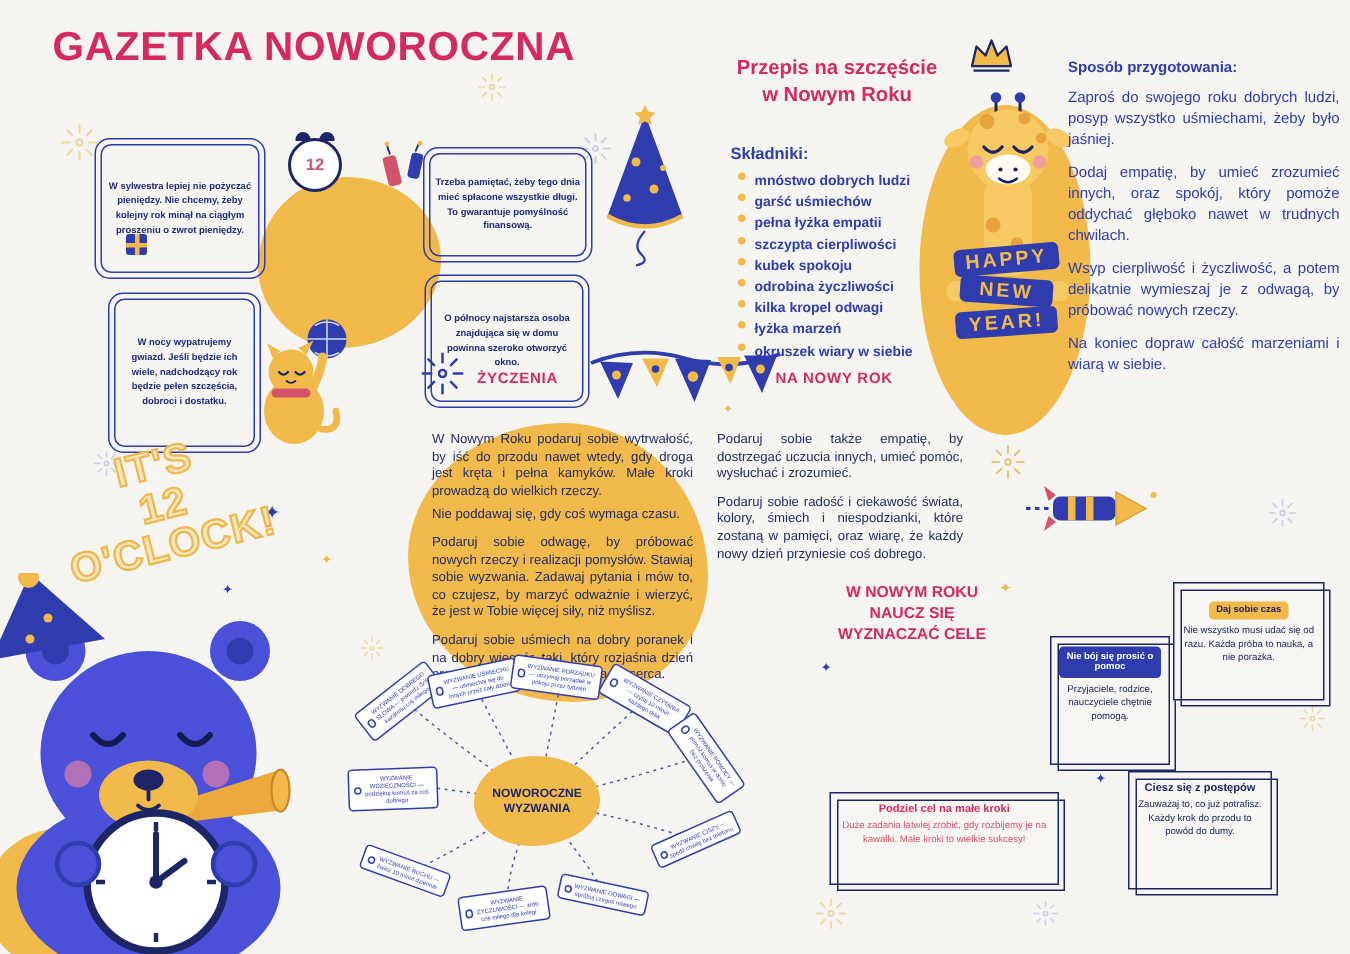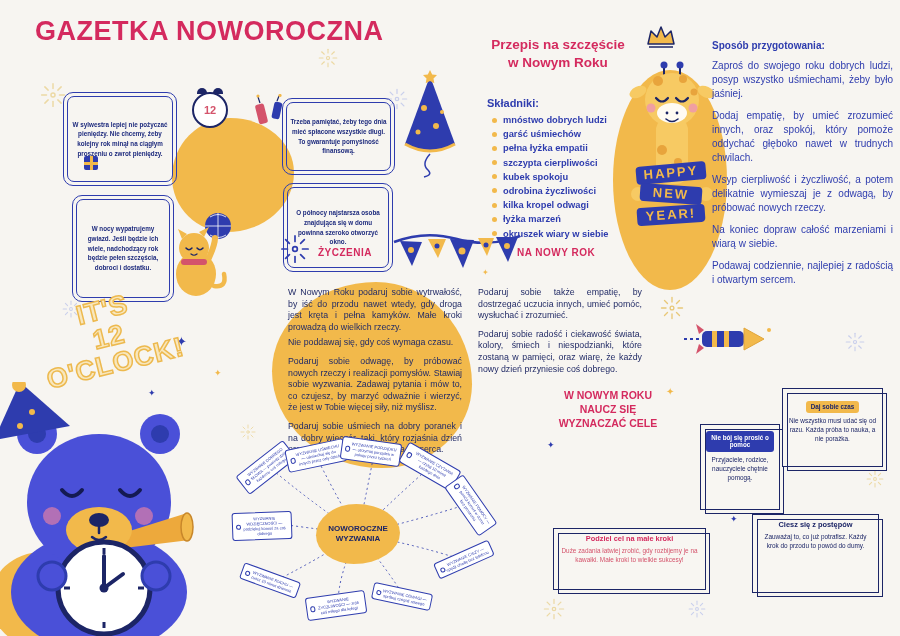--- a/index.html
+++ b/index.html
@@ -13,21 +13,21 @@
 
   
   .frame{position:absolute;border:1.5px solid #2e3cae;border-radius:10px;display:flex;align-items:center;justify-content:center;padding:9px 7px;text-align:center;color:#1d2a7d;font-size:6.3px;font-weight:700;line-height:1.55}
   .frame::before{content:"";position:absolute;inset:3px;border:1px solid #2e3cae;border-radius:7px;pointer-events:none}
 
   .blob{position:absolute;background:#f2b94b;border-radius:48% 52% 55% 45%/52% 48% 52% 48%}
   .customs-title{color:#e8517f;font-weight:800;font-size:11.5px;text-align:center;line-height:1.3;letter-spacing:.3px}
 
   .recipe-title{color:#d42a5e;font-weight:800;font-size:13.5px;text-align:center;line-height:1.35}
   .blue-label{color:#2e3cae;font-weight:800;font-size:11px}
-  .ing{display:flex;align-items:center;gap:6px;color:#2e3cae;font-size:9.3px;font-weight:700;margin-bottom:4.2px}
+  .ing{display:flex;align-items:flex-start;gap:6px;color:#2e3cae;font-size:9.3px;font-weight:700;margin-bottom:4.2px}
   .ing .dot{width:5px;height:5px;border-radius:50%;background:#f2b94b;flex:0 0 auto}
 
   .prep-title{color:#2e3cae;font-weight:800;font-size:10px;margin-bottom:8px}
   .prep-p{color:#2e3cae;font-size:10px;font-weight:400;line-height:1.4;text-align:justify;margin-bottom:8px}
 
   .heading-crimson{color:#d42a5e;font-weight:800;font-size:10px;letter-spacing:.5px}
   .wish-p{color:#222b66;font-size:8.8px;font-weight:500;line-height:1.32;text-align:justify;margin-bottom:7px}
 
   .goals-title{color:#d42a5e;font-weight:800;font-size:10.5px;line-height:1.35;text-align:center;z-index:5}
 
@@ -261,21 +261,20 @@
       <text x="61" y="161" transform="rotate(-4 61 157)" text-anchor="middle" fill="#f2b94b" font-size="13" font-weight="bold" letter-spacing="2">YEAR!</text>
     </g>
   </svg>
 
   <div class="abs" style="left:712px;top:40px;width:181px">
     <div class="prep-title">Sposób przygotowania:</div>
     <p class="prep-p">Zaproś do swojego roku dobrych ludzi, posyp wszystko uśmiechami, żeby było jaśniej.</p>
     <p class="prep-p">Dodaj empatię, by umieć zrozumieć innych, oraz spokój, który pomoże oddychać głęboko nawet w trudnych chwilach.</p>
     <p class="prep-p">Wsyp cierpliwość i życzliwość, a potem delikatnie wymieszaj je z odwagą, by próbować nowych rzeczy.</p>
     <p class="prep-p">Na koniec dopraw całość marzeniami i wiarą w siebie.</p>
-    <p class="prep-p">Podawaj codziennie, najlepiej z radością i otwartym sercem.</p>
   </div>
 
   <div class="heading-crimson abs" style="left:318px;top:247px">ŻYCZENIA</div>
   <svg class="abs" style="left:392px;top:226px" width="130" height="50" viewBox="0 0 130 50">
     <path d="M2,16 Q33,4 65,13 T128,10" stroke="#2e3cae" stroke-width="2.5" fill="none"></path>
     <path d="M8,15 L30,16 L20,40 Z" fill="#2e3cae"></path>
     <path d="M36,13 L54,13 L46,32 Z" fill="#f2b94b"></path>
     <path d="M58,13 L82,14 L71,42 Z" fill="#2e3cae"></path>
     <path d="M86,12 L102,12 L95,30 Z" fill="#f2b94b"></path>
     <path d="M104,11 L126,11 L116,36 Z" fill="#2e3cae"></path>
@@ -323,21 +322,21 @@
   <div class="gbox" style="left:782px;top:388px;width:101px;min-height:79px">
     <div class="pill yellow">Daj sobie czas</div>
     <div class="gbox-body">Nie wszystko musi udać się od razu. Każda próba to nauka, a nie porażka.</div>
   </div>
 
   <div class="gbox" style="left:553px;top:528px;width:153px;min-height:62px">
     <div class="gbox-title t-pink">Podziel cel na małe kroki</div>
     <div class="gbox-body red">Duże zadania łatwiej zrobić, gdy rozbijemy je na kawałki. Małe kroki to wielkie sukcesy!</div>
   </div>
 
-  <div class="gbox" style="left:752px;top:514px;width:127px;min-height:79px">
+  <div class="gbox" style="left:752px;top:514px;width:96px;min-height:79px">
     <div class="gbox-title t-navy">Ciesz się z postępów</div>
     <div class="gbox-body">Zauważaj to, co już potrafisz. Każdy krok do przodu to powód do dumy.</div>
   </div>
 
   <svg class="abs" style="left:228px;top:440px" width="300" height="200" viewBox="0 0 300 200">
     <g fill="none" stroke="#2e3cae" stroke-width="1" stroke-dasharray="2 3" opacity=".85">
       <path d="M130,94 Q80,60 40,26"></path>
       <path d="M130,94 Q105,50 89,18"></path>
       <path d="M130,94 Q140,45 146,14"></path>
       <path d="M130,94 Q170,55 203,26"></path>

